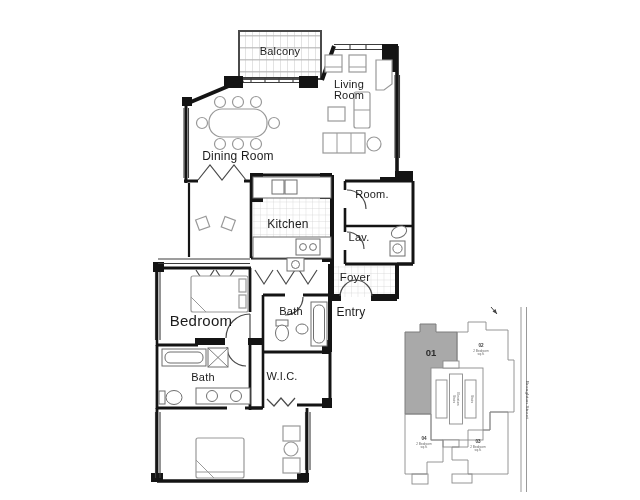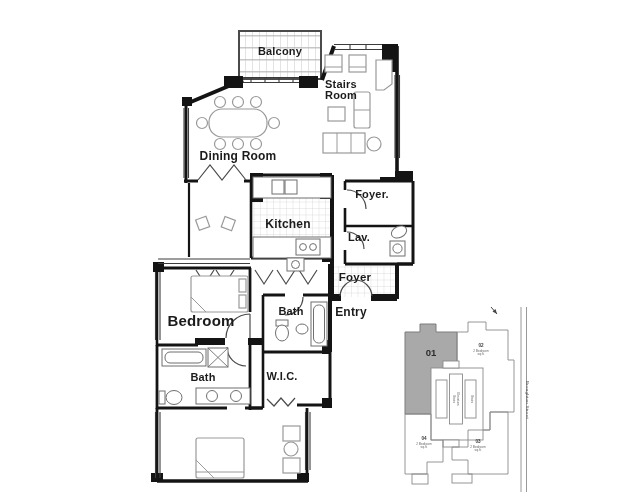--- a/index.html
+++ b/index.html
@@ -2,22 +2,22 @@
 <html><head>
 <meta charset="utf-8">
 <style>
   html,body{margin:0;padding:0;background:#ffffff;}
   .canvas{
     position:relative;width:640px;height:500px;background:#ffffff;overflow:hidden;
     font-family:"Liberation Sans", sans-serif;
   }
   .lbl{
     position:absolute;transform:translate(-50%,-50%);
-    font-weight:bold;color:#1b1b1b;font-size:11.5px;line-height:1.04;
-    white-space:nowrap;letter-spacing:.2px;
+    font-weight:normal;color:#1b1b1b;font-size:11.5px;line-height:1.04;
+    text-align:center;white-space:nowrap;letter-spacing:.2px;
   }
   .lbl.wrap{white-space:normal;}
   svg{position:absolute;left:0;top:0;}
   text{font-family:"Liberation Sans", sans-serif;}
   .kp-big{font-weight:bold;fill:#2c2c2c;font-size:9.5px;}
   .kp-small{font-weight:bold;fill:#3a3a3a;font-size:4.6px;}
   .kp-micro{fill:#666;font-size:3.2px;}
   .kp-street{fill:#555;font-size:4.4px;letter-spacing:.3px;}
 </style>
 </head>
@@ -275,24 +275,24 @@
     <text class="kp-micro" x="424" y="444.5" text-anchor="middle">2 Bedroom</text>
     <text class="kp-micro" x="424" y="448" text-anchor="middle">sq.ft.</text>
     <text class="kp-micro" transform="translate(453 399) rotate(90)" text-anchor="middle">Stairs</text>
     <text class="kp-micro" transform="translate(457 399) rotate(90)" text-anchor="middle">Elevators</text>
     <text class="kp-micro" transform="translate(471 399) rotate(90)" text-anchor="middle">Stairs</text>
     <text class="kp-street" transform="translate(525.5 400) rotate(90)" text-anchor="middle">Broughton Street</text>
   </g>
 </svg>
 
 <div class="lbl" style="left:280px;top:52px;font-size:11px">Balcony</div>
-<div class="lbl wrap" style="left:349px;top:90px;width:48px;font-size:11px">Stairs Room</div>
+<div class="lbl wrap" style="left:349px;top:90px;width:48px;font-size:11px">Living Room</div>
 <div class="lbl" style="left:238px;top:156px;font-size:12px">Dining Room</div>
 <div class="lbl" style="left:288px;top:224px;font-size:12px">Kitchen</div>
-<div class="lbl" style="left:372px;top:195px;font-size:11px">Foyer.</div>
+<div class="lbl" style="left:372px;top:195px;font-size:11px">Room.</div>
 <div class="lbl" style="left:359px;top:238px;font-size:11px">Lav.</div>
 <div class="lbl" style="left:355px;top:278px;font-size:11.5px">Foyer</div>
 <div class="lbl" style="left:351px;top:312px;font-size:12px">Entry</div>
 <div class="lbl" style="left:201px;top:321px;font-size:15px">Bedroom</div>
 <div class="lbl" style="left:291px;top:312px;font-size:11px">Bath</div>
 <div class="lbl" style="left:203px;top:378px;font-size:11px">Bath</div>
 <div class="lbl" style="left:282px;top:377px;font-size:11px">W.I.C.</div>
 
 </div>
 

